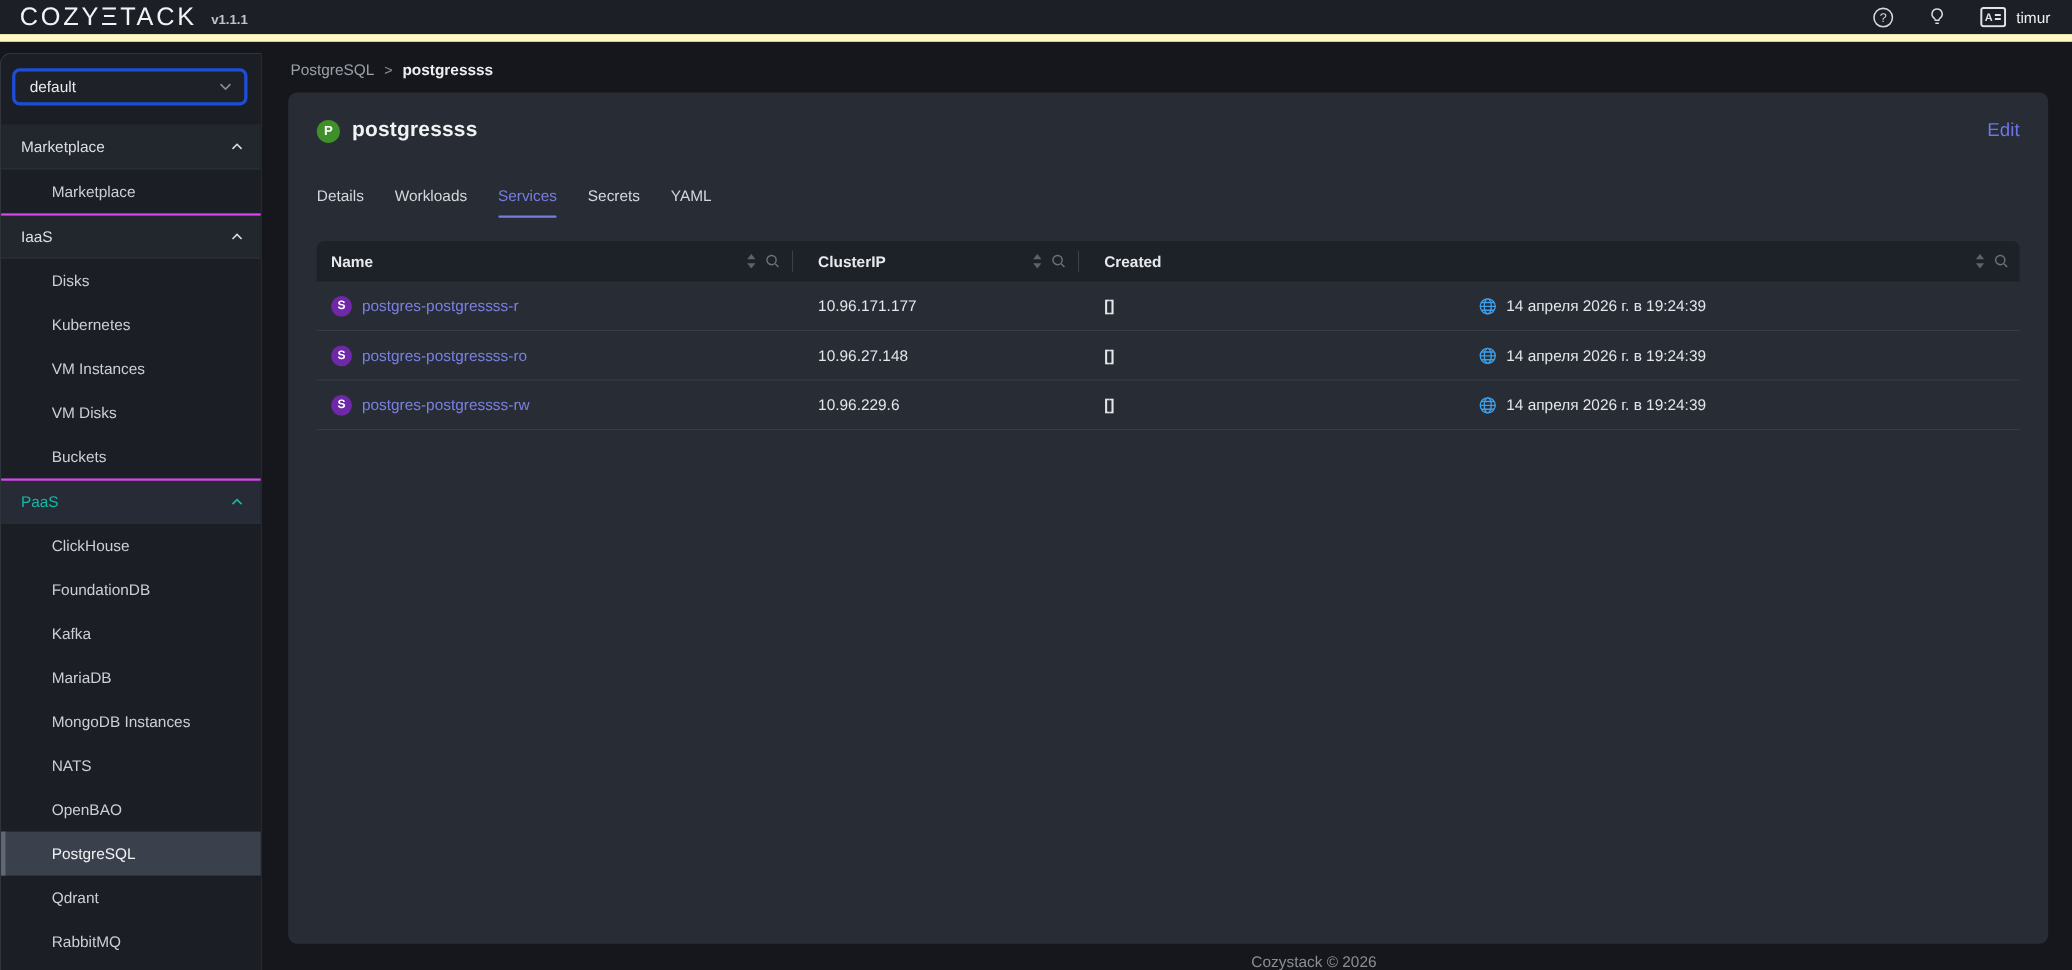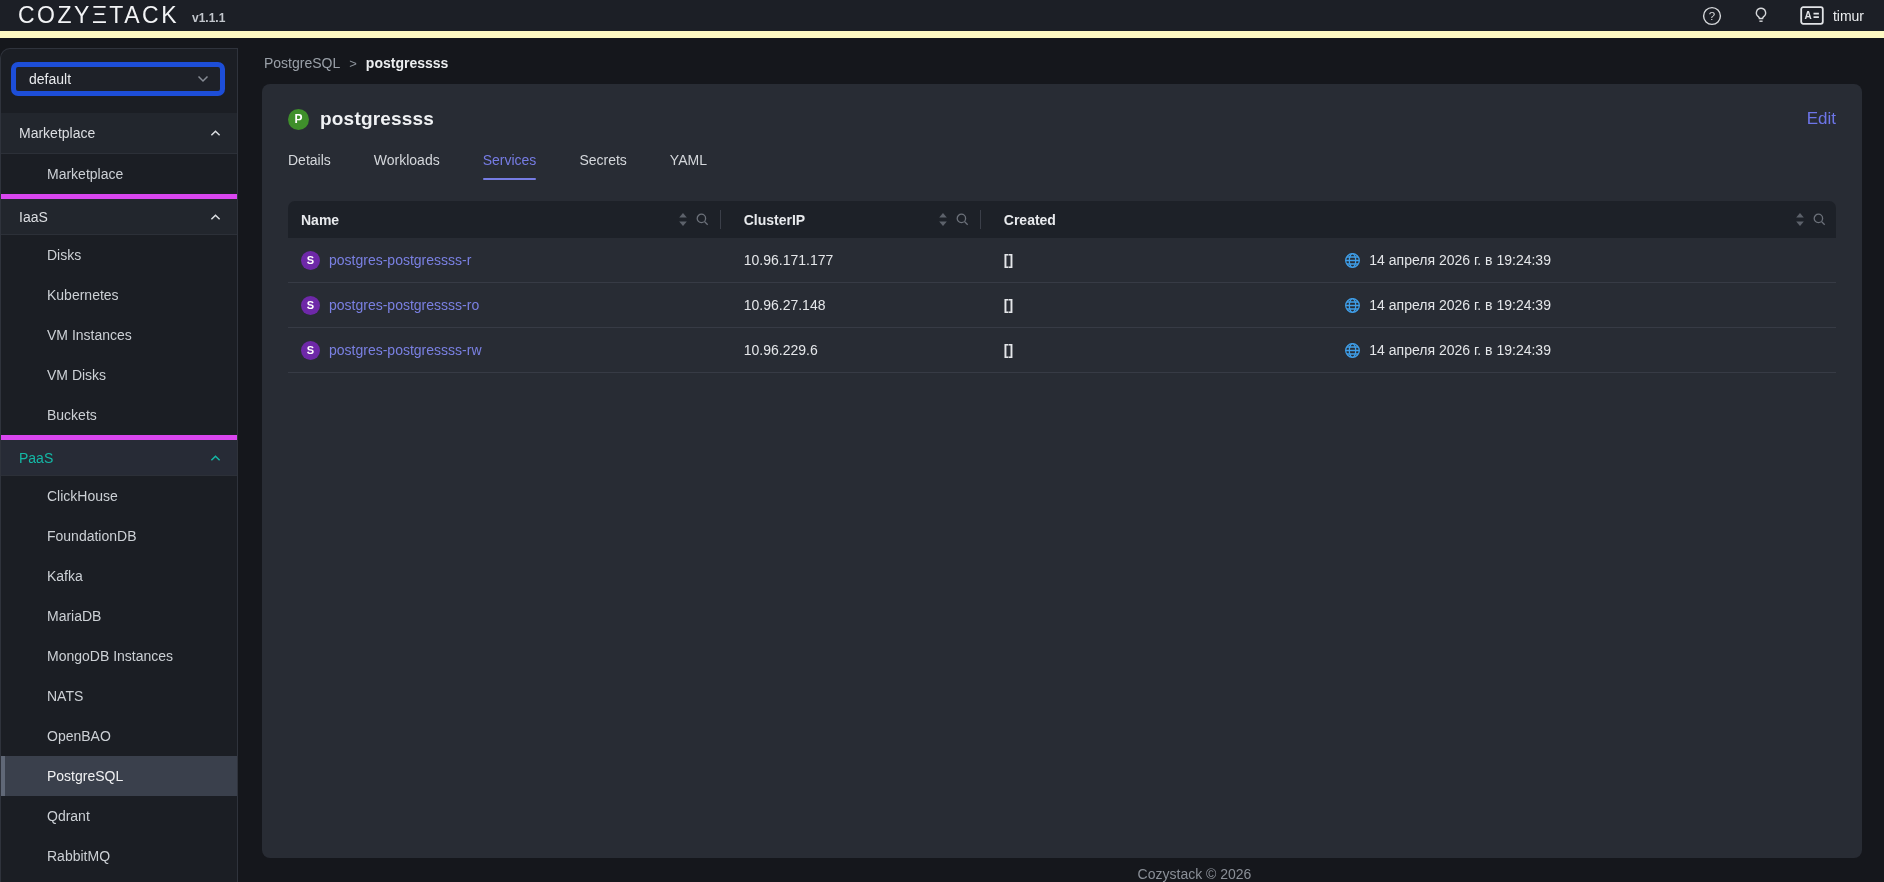--- a/index.html
+++ b/index.html
@@ -15,27 +15,27 @@
   .icon-btn { display:flex; align-items:center; cursor:pointer; }
   .user-badge { display:flex; align-items:center; gap:9px; color:#eceef0; font-size:14px; cursor:pointer; }
 
   
   .layout { display:flex; height:844px; }
 
   
   .sidebar { width:238px; flex:none; }
   .sidebar-panel { margin-top:10px; height:calc(100% - 10px); background:#1b1e24;
     border:1px solid #2f333c; border-bottom:none; border-radius:10px 0 0 0; }
-  .tenant-select { margin:13px 12px 0 10px; height:34px; border:5px solid #1d4ed8;
+  .tenant-select { margin:13px 12px 0 10px; height:34px; border:3px solid #1d4ed8;
     border-radius:7px; display:flex; align-items:center; padding:0 11px 0 13px;
     color:#e8eaec; font-size:14px; cursor:pointer; background:#1e2128; }
   .tenant-select .chev { margin-left:auto; color:#868b94; display:flex; }
   .menu { margin-top:17px; }
   .m-header { height:41px; display:flex; align-items:center; padding:0 16px 0 18px;
-    font-size:14px; color:#dcdee2; background:#22262d; border-top:5px solid #d946ef;
+    font-size:14px; color:#dcdee2; background:#22262d; border-top:2px solid #d946ef;
     border-bottom:1px solid #2c3038; cursor:pointer; }
   .m-header.first { border-top:none; }
   .m-header.active { color:#14b8a6; background:#272b36;gap:24px; }
   .m-header .chev { margin-left:auto; display:flex; }
   .m-item { height:40px; display:flex; align-items:center; padding-left:46px;
     font-size:14px; color:#ccd0d5; cursor:pointer; }
   .m-item.selected { background:#3a404c; border-left:4px solid #606877;
     padding-left:42px; color:#f0f1f3; }
 
   
@@ -46,21 +46,21 @@
   .bc-current { color:#eceef0; font-weight:700; }
 
   .card { background:#282c34; border-radius:8px; flex:1; padding:24px 26px; position:relative; }
   .card-header { display:flex; align-items:center; }
   .res-icon { width:21px; height:21px; border-radius:50%; background:#3f8f2b; color:#fff;
     font-size:12px; font-weight:700; display:flex; align-items:center; justify-content:center;
     margin-right:11px; }
   .card-title { font-size:19px; font-weight:700; color:#f0f2f4; letter-spacing:.2px; }
   .edit-link { margin-left:auto; color:#6d75e8; font-size:17px; cursor:pointer; }
 
-  .tabs { display:flex; gap:43px; margin-top:22px; }
+  .tabs { display:flex; gap:28px; margin-top:40px; }
   .tab { font-size:14px; color:#d4d7db; padding-bottom:12px; position:relative; cursor:pointer; }
   .tab.active { color:#767ce4; }
   .tab.active::after { content:""; position:absolute; left:0; right:0; bottom:0; height:2px;
     background:#767ce4; border-radius:1px; }
 
   .table { margin-top:21px; }
   .thead { display:flex; background:#1d2128; border-radius:7px 7px 0 0; height:37px; align-items:center; }
   .th { display:flex; align-items:center; padding:0 10px 0 13px; font-size:14px; font-weight:700;
     color:#e8eaed; height:100%; cursor:pointer; }
   .th-label { flex:1; }

